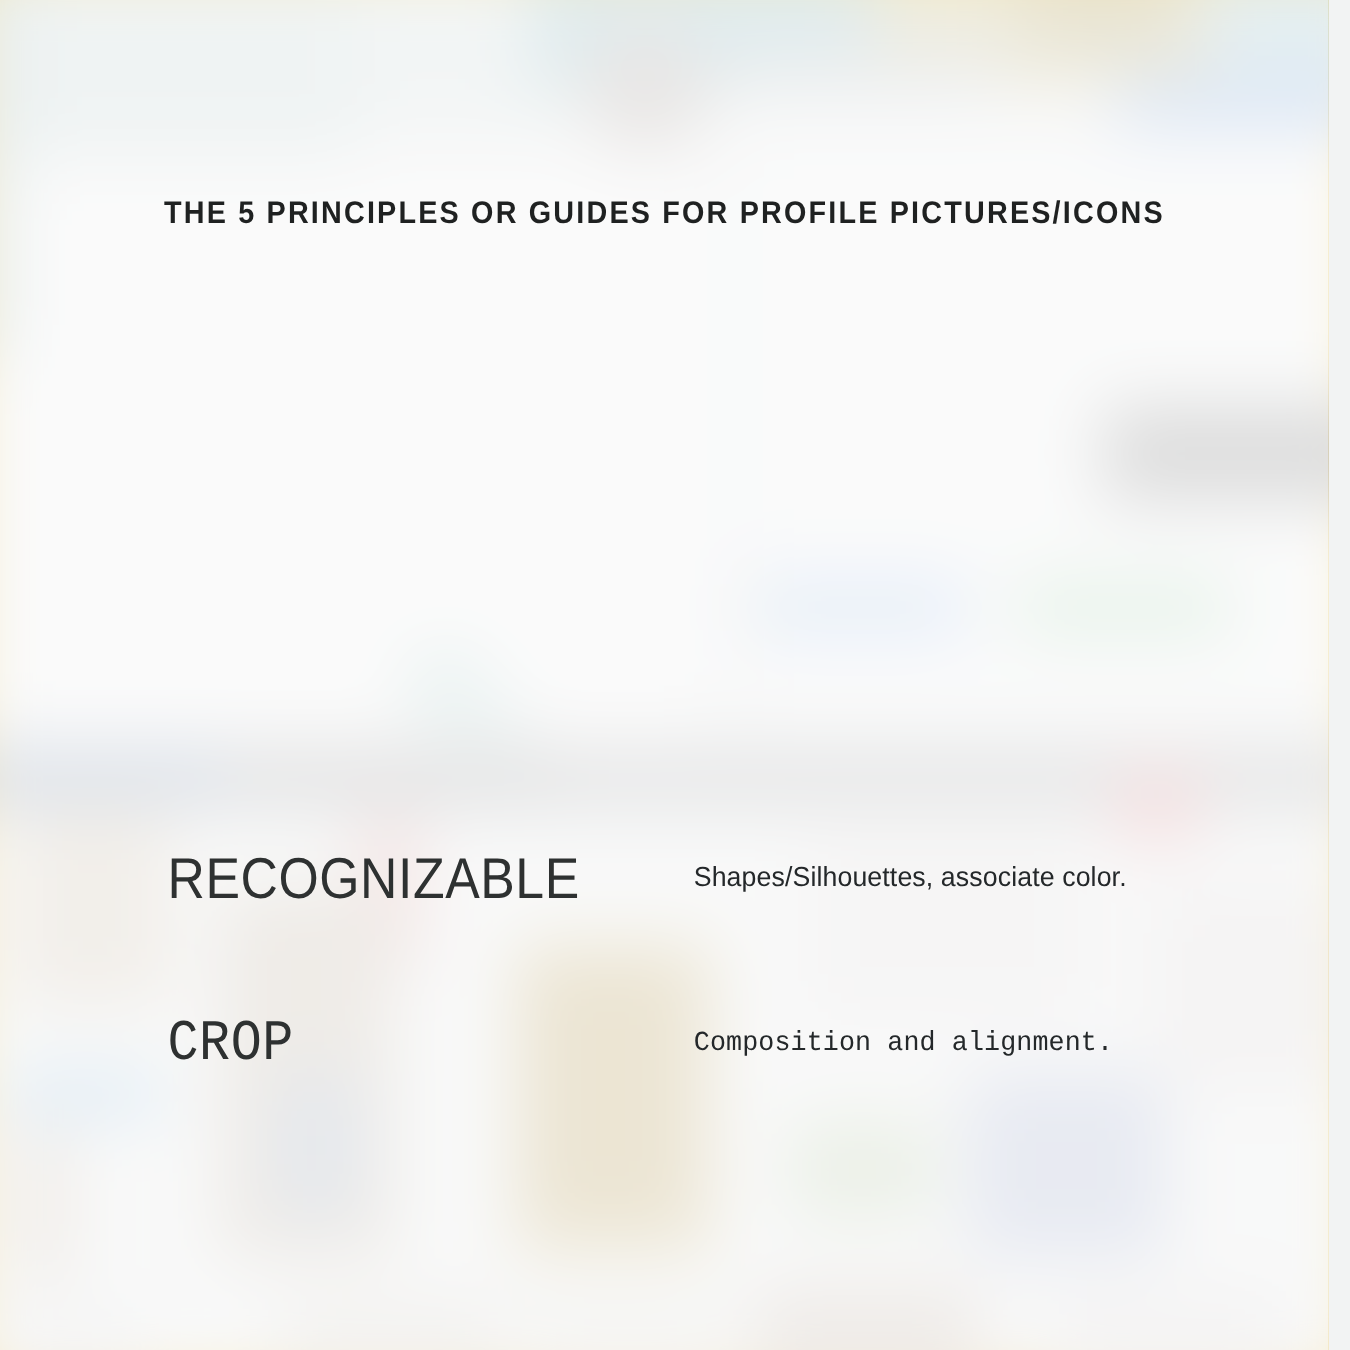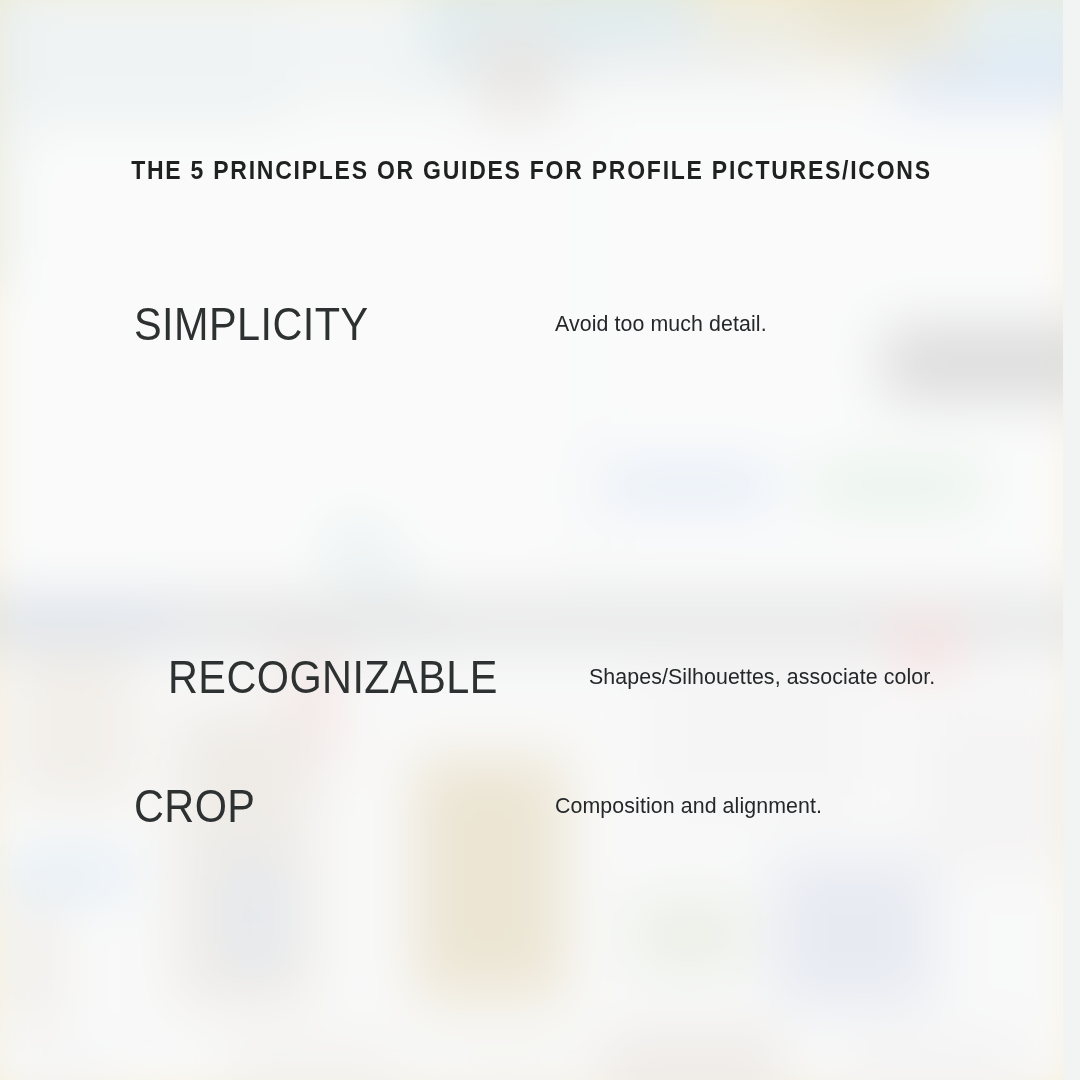--- a/index.html
+++ b/index.html
@@ -127,22 +127,22 @@
     line-height:56px;
     letter-spacing:0.1px;
     transform:scaleX(0.97);
     transform-origin:left center;
     white-space:nowrap;
   }
 
   #row-0 { top:296px; }
   #row-1 { top:418px; }
   #row-2 { top:545px; }
-  #row-3 { top:649px;margin-left:34px; }
-  #row-4 { top:778px; }
+  #row-3 { top:674px; }
+  #row-4 { top:807px;font-family:Liberation Mono, monospace; }
 </style>
 </head>
 <body>
 
 <div id="stage">
 
   <div id="bg">
     <div class="b wash-base"></div>
     <div class="b wash-left"></div>
     <div class="b wash-leftcol"></div>
@@ -196,24 +196,20 @@
     <div class="b b-lowmid3"></div>
     <div class="b b-lowright"></div>
   </div>
 
   <div id="veil"></div>
 
   <div id="content">
 
     <div id="title">THE 5 PRINCIPLES OR GUIDES FOR PROFILE PICTURES/ICONS</div>
 
-    <div class="row" id="row-0">
-      <span class="term">SIMPLICITY</span>
-      <span class="desc">Avoid too much detail.</span>
-    </div>
 
 
 
     <div class="row" id="row-3">
       <span class="term">RECOGNIZABLE</span>
       <span class="desc">Shapes/Silhouettes, associate color.</span>
     </div>
 
     <div class="row" id="row-4">
       <span class="term">CROP</span>

